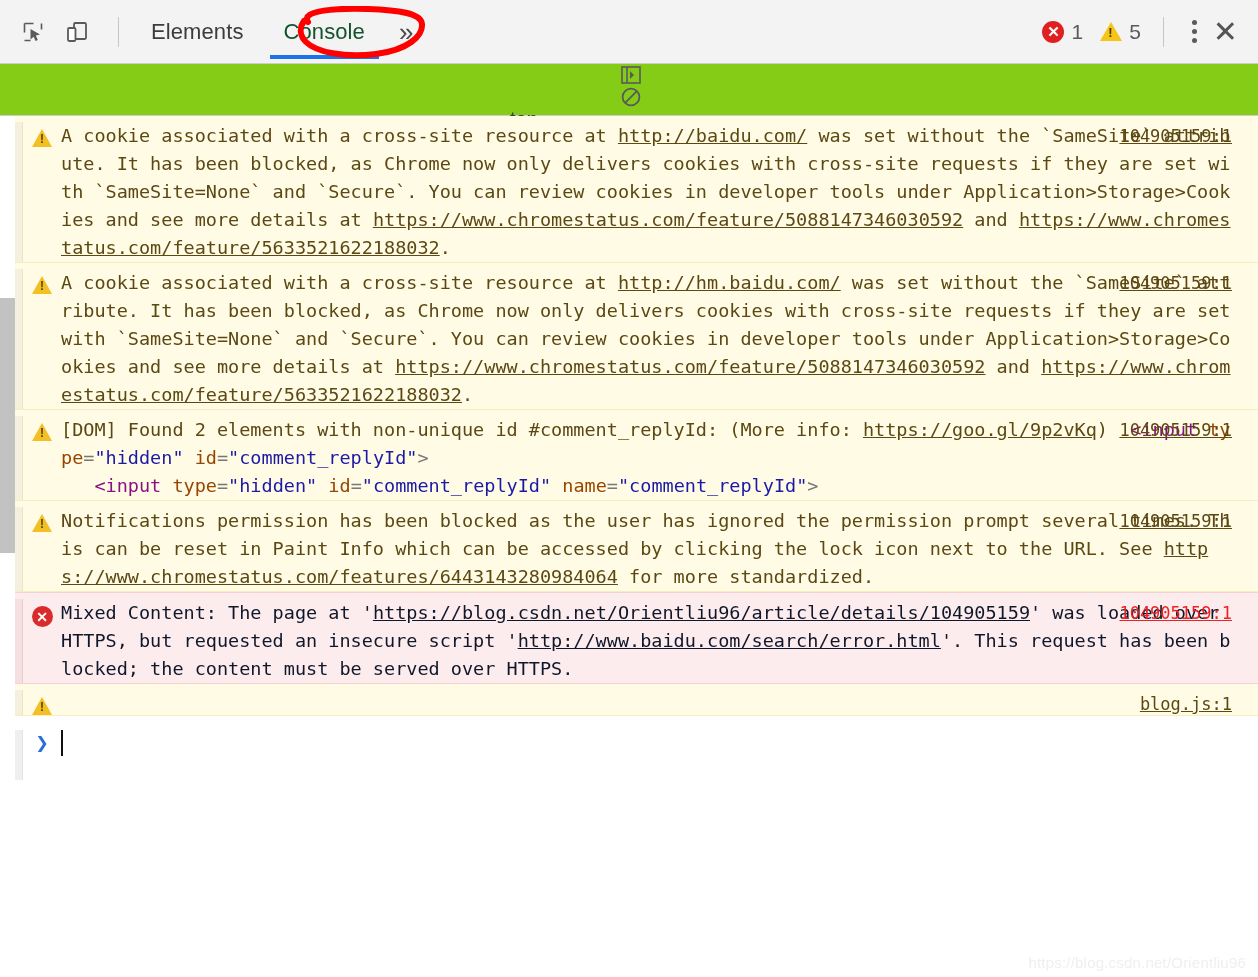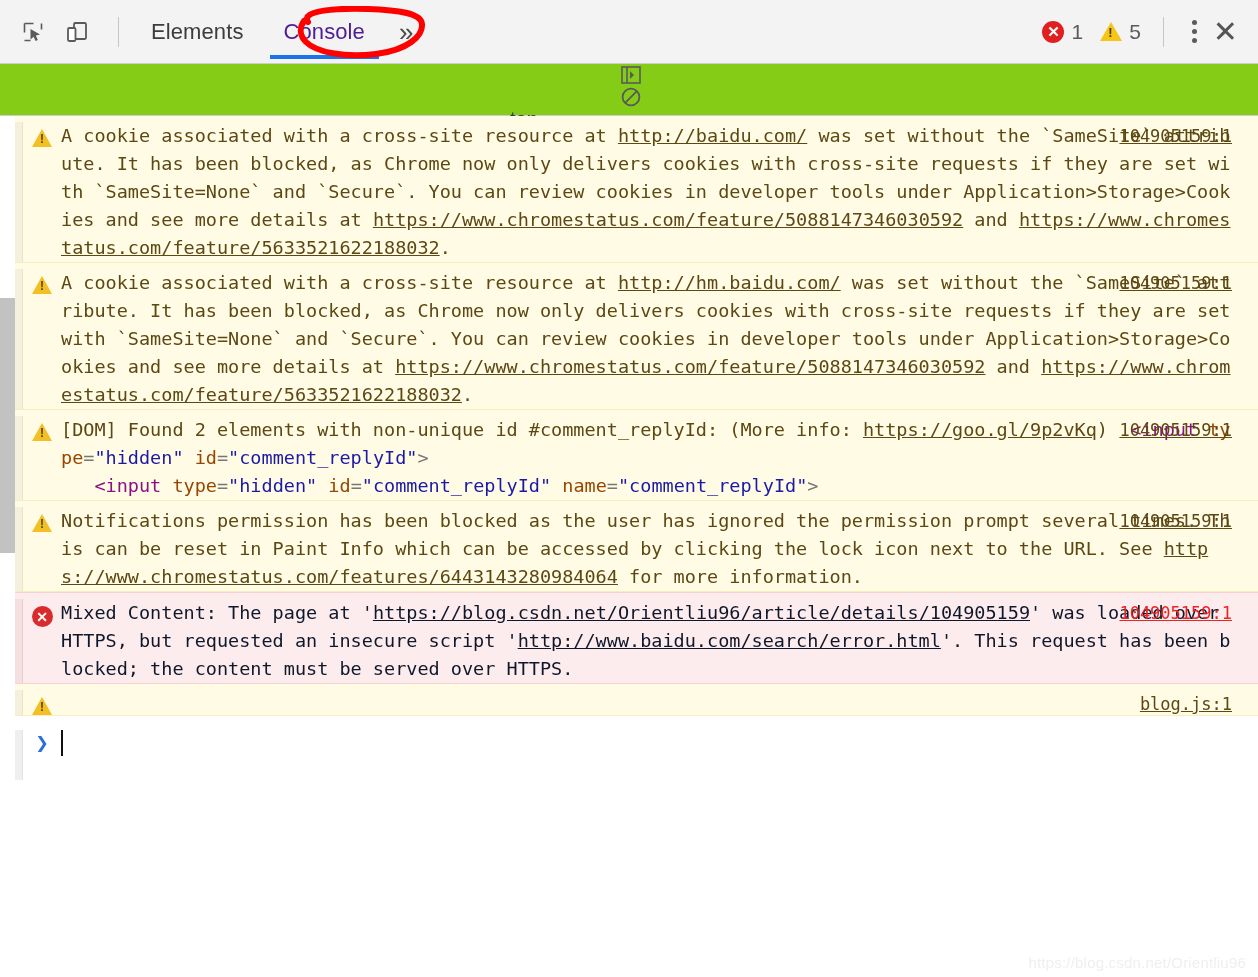--- a/index.html
+++ b/index.html
@@ -62,21 +62,21 @@
     position: relative;
     font-size: 22px;
     color: #3c3c3c;
     padding: 0 20px;
     height: 64px;
     line-height: 64px;
     white-space: nowrap;
     letter-spacing: 0.1px;
   }
   .tab.active {
-    color: #4c1d95;
+    color: #14532d;
   }
   .tab.active::after {
     content: "";
     position: absolute;
     left: 6px;
     right: 6px;
     bottom: 5px;
     height: 4px;
     background: #1a73e8;
   }
@@ -505,21 +505,21 @@
           </div>
           <div class="content"><span>[DOM] Found 2 elements with non-unique id #comment_replyId: (More info: </span><span class="lnk">https://goo.gl/9p2vKq</span><span>)  </span><span class="tok-tag">&lt;input</span><span> </span><span class="tok-attr">type</span><span class="tok-punct">=</span><span class="tok-val">"hidden"</span><span> </span><span class="tok-attr">id</span><span class="tok-punct">=</span><span class="tok-val">"comment_replyId"</span><span class="tok-punct">&gt;</span><span>
    </span><span class="tok-tag">&lt;input</span><span> </span><span class="tok-attr">type</span><span class="tok-punct">=</span><span class="tok-val">"hidden"</span><span> </span><span class="tok-attr">id</span><span class="tok-punct">=</span><span class="tok-val">"comment_replyId"</span><span> </span><span class="tok-attr">name</span><span class="tok-punct">=</span><span class="tok-val">"comment_replyId"</span><span class="tok-punct">&gt;</span></div>
           <a class="src-link">104905159:1</a>
         </div>
         <div class="msg warn">
           <div class="gutter"></div>
           <div class="sev">
             <div class="tri"></div>
           </div>
-          <div class="content"><span>Notifications permission has been blocked as the user has ignored the permission prompt several times. This can be reset in Paint Info which can be accessed by clicking the lock icon next to the URL. See </span><span class="lnk">https://www.chromestatus.com/features/6443143280984064</span><span> for more information.</span></div>
+          <div class="content"><span>Notifications permission has been blocked as the user has ignored the permission prompt several times. This can be reset in Paint Info which can be accessed by clicking the lock icon next to the URL. See </span><span class="lnk">https://www.chromestatus.com/features/6443143280984064</span><span> for more standardized.</span></div>
           <a class="src-link">104905159:1</a>
         </div>
         <div class="msg error">
           <div class="gutter"></div>
           <div class="sev">
             <div class="errdot">✕</div>
           </div>
           <div class="content"><span>Mixed Content: The page at '</span><span class="lnk">https://blog.csdn.net/Orientliu96/article/details/104905159</span><span>' was loaded over HTTPS, but requested an insecure script '</span><span class="lnk">http://www.baidu.com/search/error.html</span><span>'. This request has been blocked; the content must be served over HTTPS.</span></div>
           <a class="src-link">104905159:1</a>
         </div>

